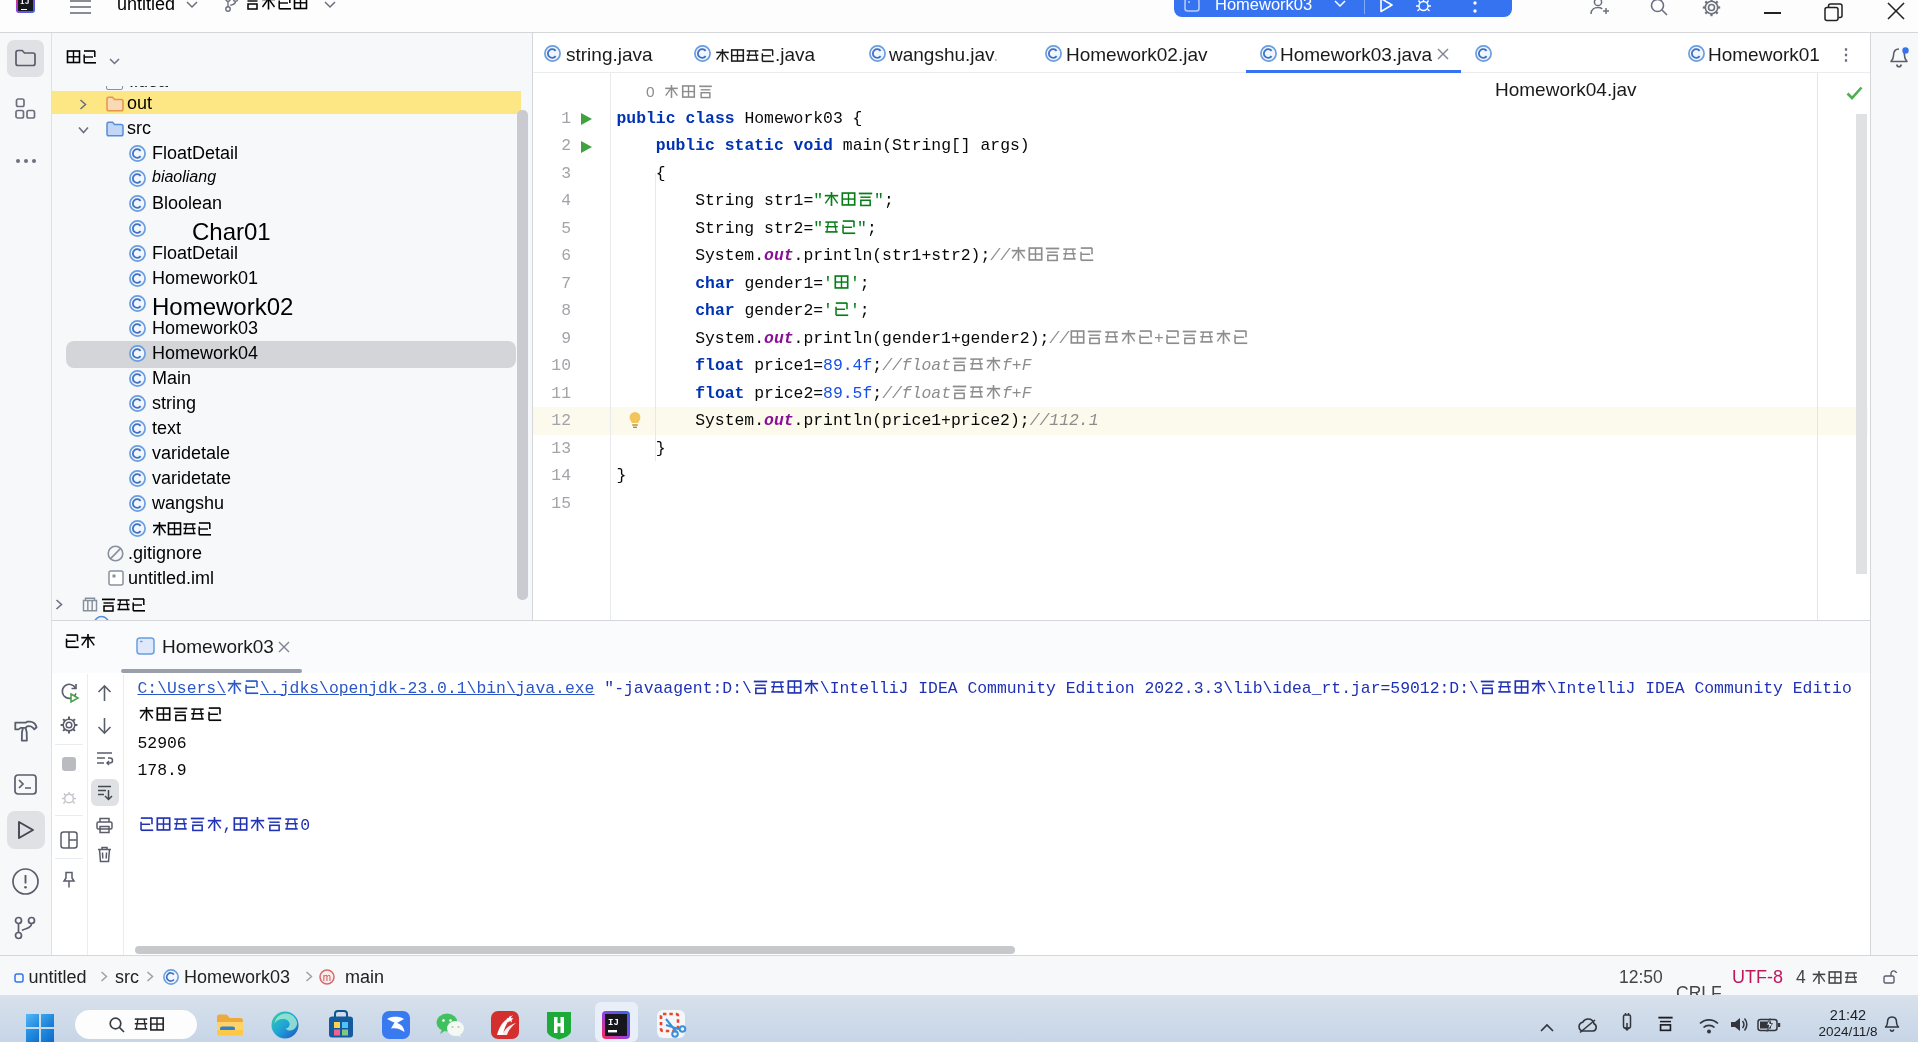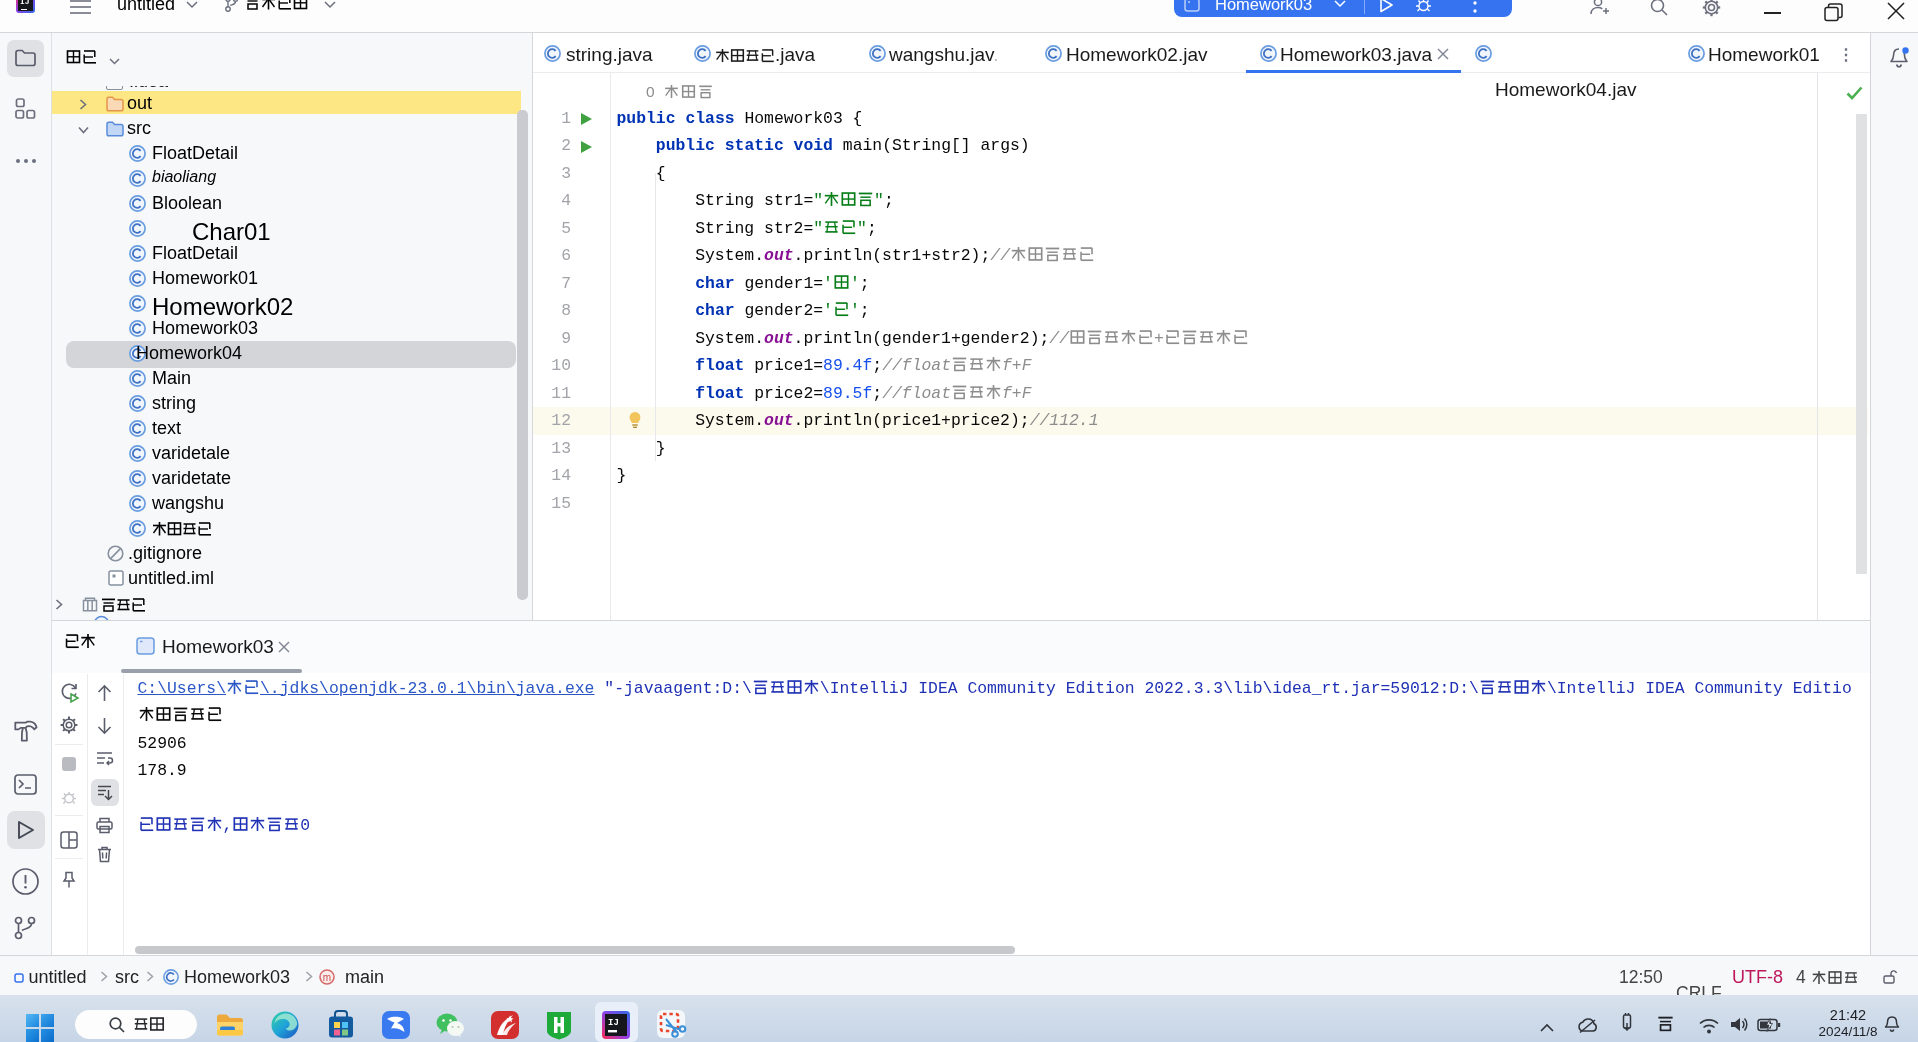--- a/index.html
+++ b/index.html
@@ -285,21 +285,21 @@
       <use href="#cicon"></use>
     </svg>
     <div class="ab" style="left:100px;top:260px;font-size:24px;">Homework02</div>
  <svg class="ab" style="left:77px;top:287px" width="17" height="17">
       <use href="#cicon"></use>
     </svg>
     <div class="ab" style="left:100px;top:285px;font-size:18px;">Homework03</div>
  <svg class="ab" style="left:77px;top:312px" width="17" height="17">
       <use href="#cicon"></use>
     </svg>
-    <div class="ab" style="left:84px;top:310px;font-size:18px;text-align:center;">Homework04</div>
+    <div class="ab" style="left:100px;top:310px;font-size:18px;text-align:center;">Homework04</div>
  <svg class="ab" style="left:77px;top:337px" width="17" height="17">
       <use href="#cicon"></use>
     </svg>
     <div class="ab" style="left:100px;top:335px;font-size:18px;">Main</div>
  <svg class="ab" style="left:77px;top:362px" width="17" height="17">
       <use href="#cicon"></use>
     </svg>
     <div class="ab" style="left:100px;top:360px;font-size:18px;">string</div>
  <svg class="ab" style="left:77px;top:387px" width="17" height="17">
       <use href="#cicon"></use>

